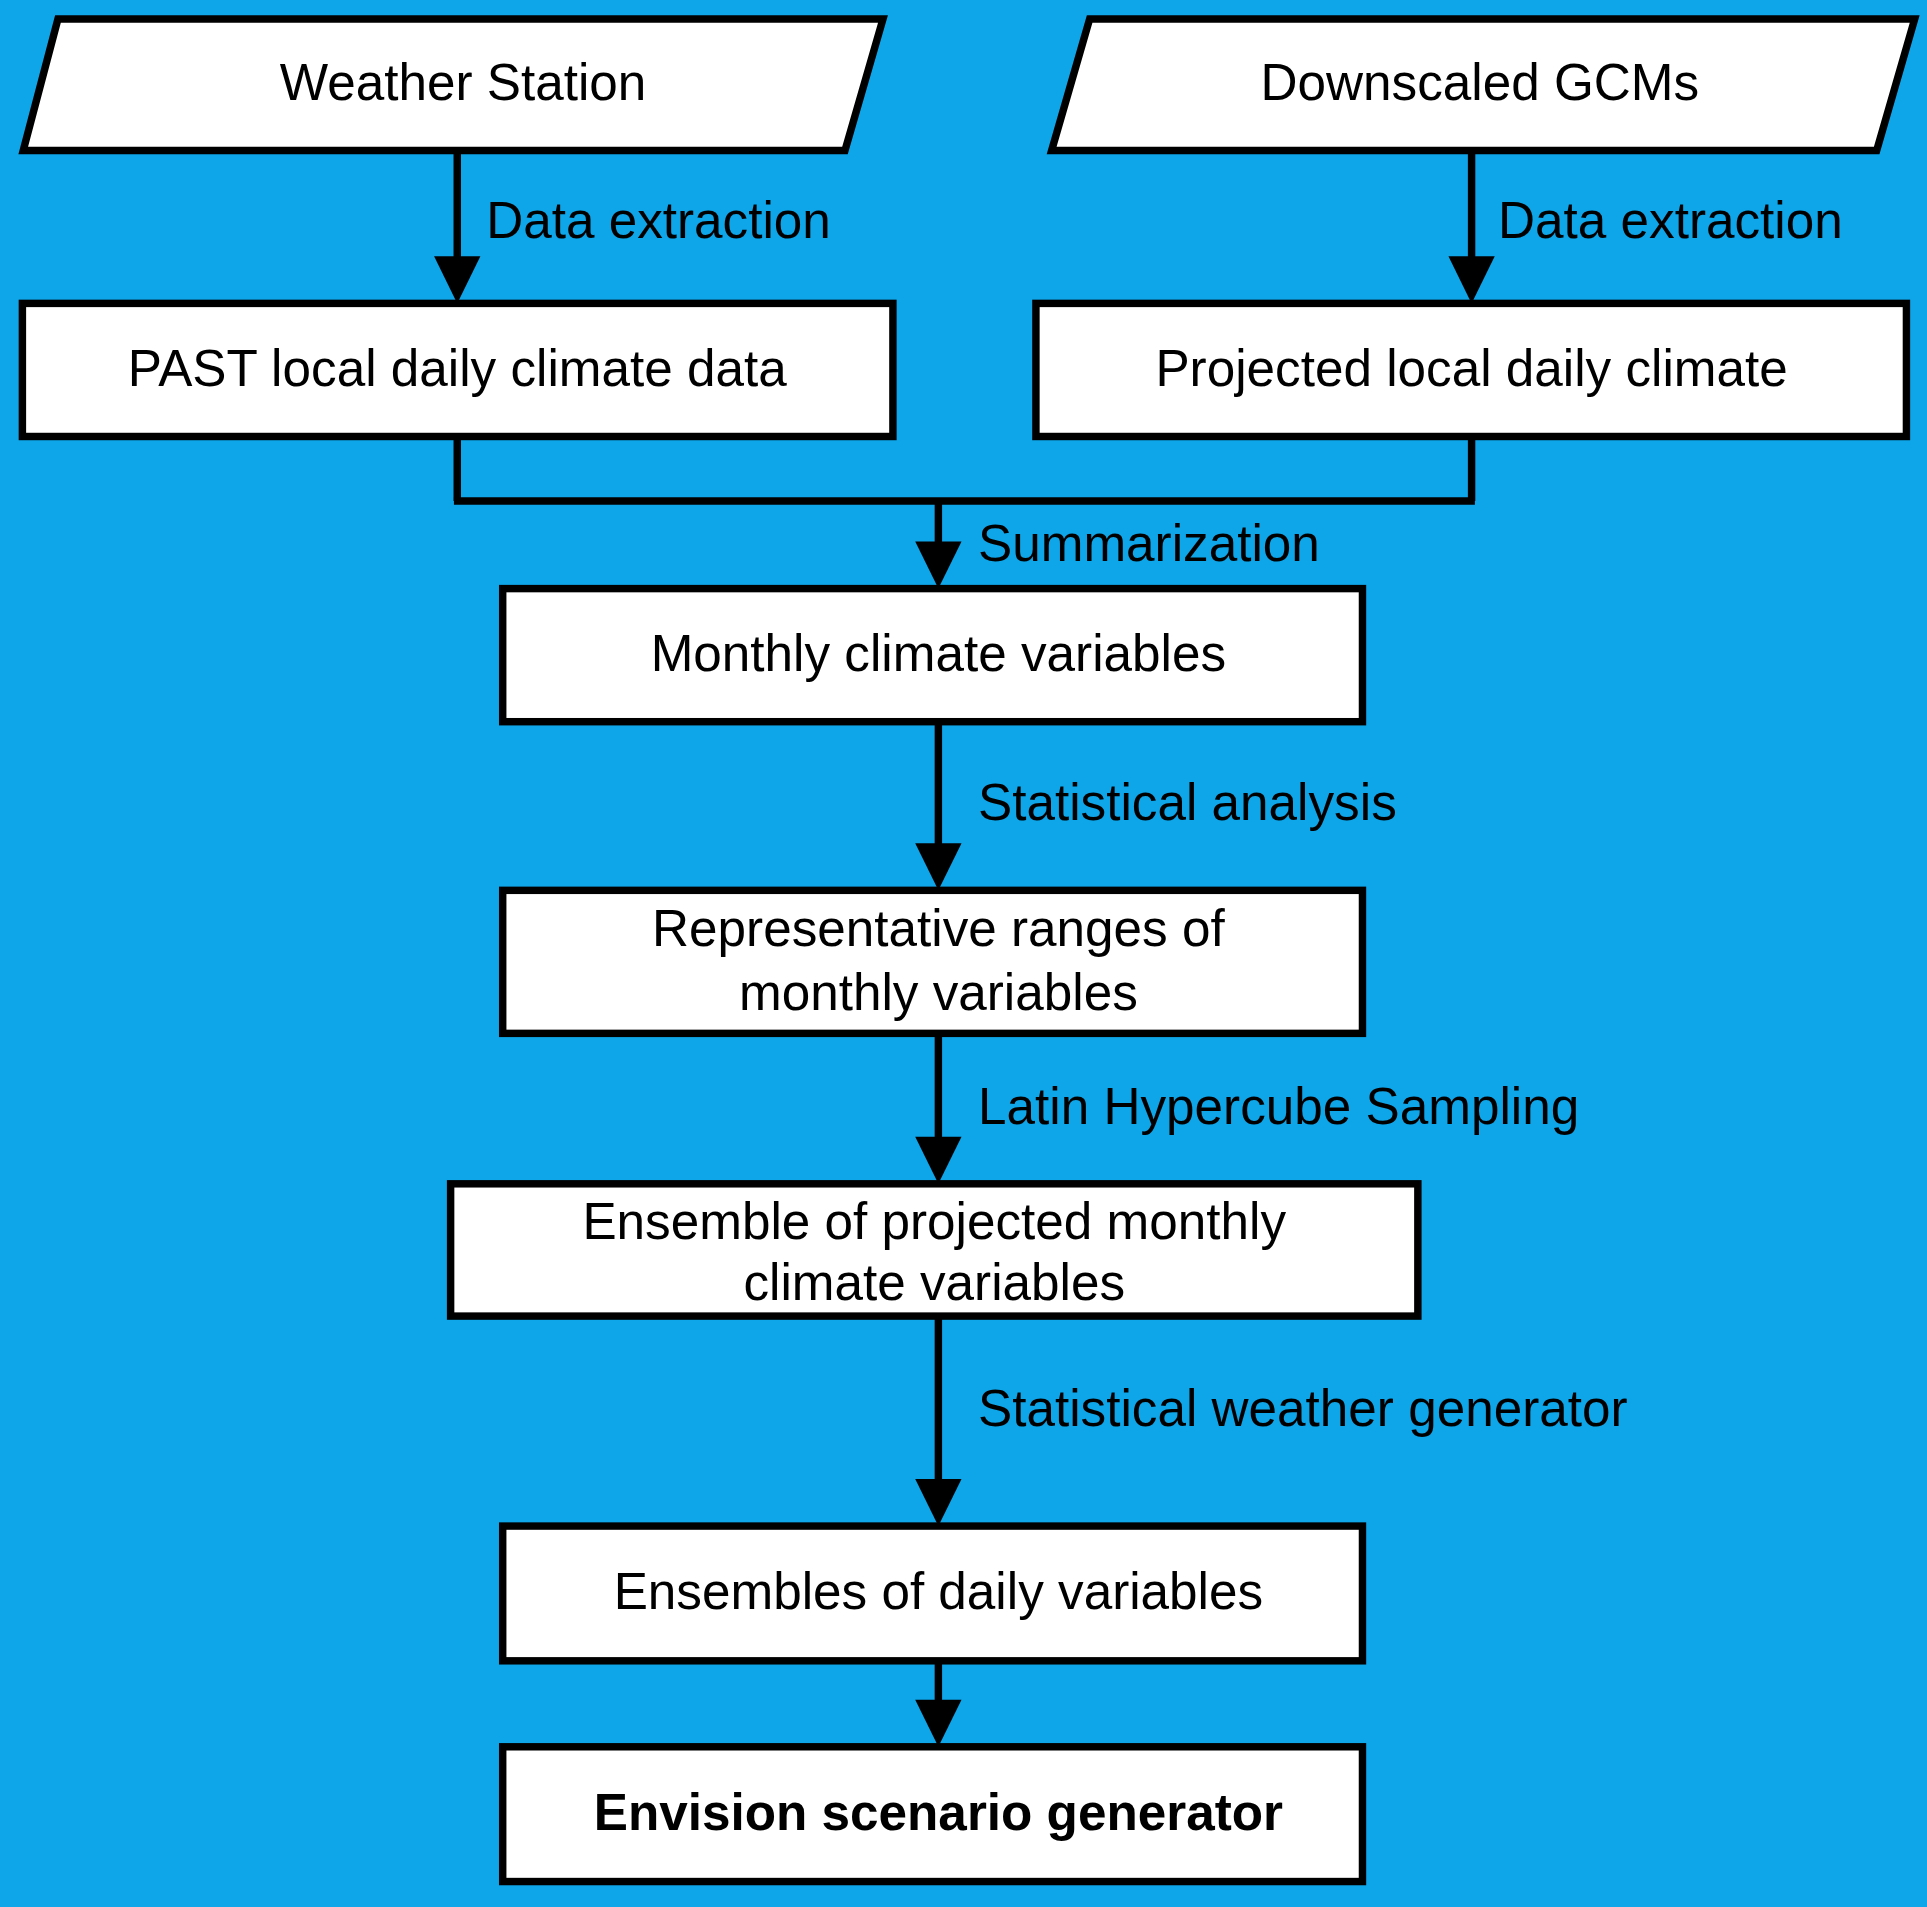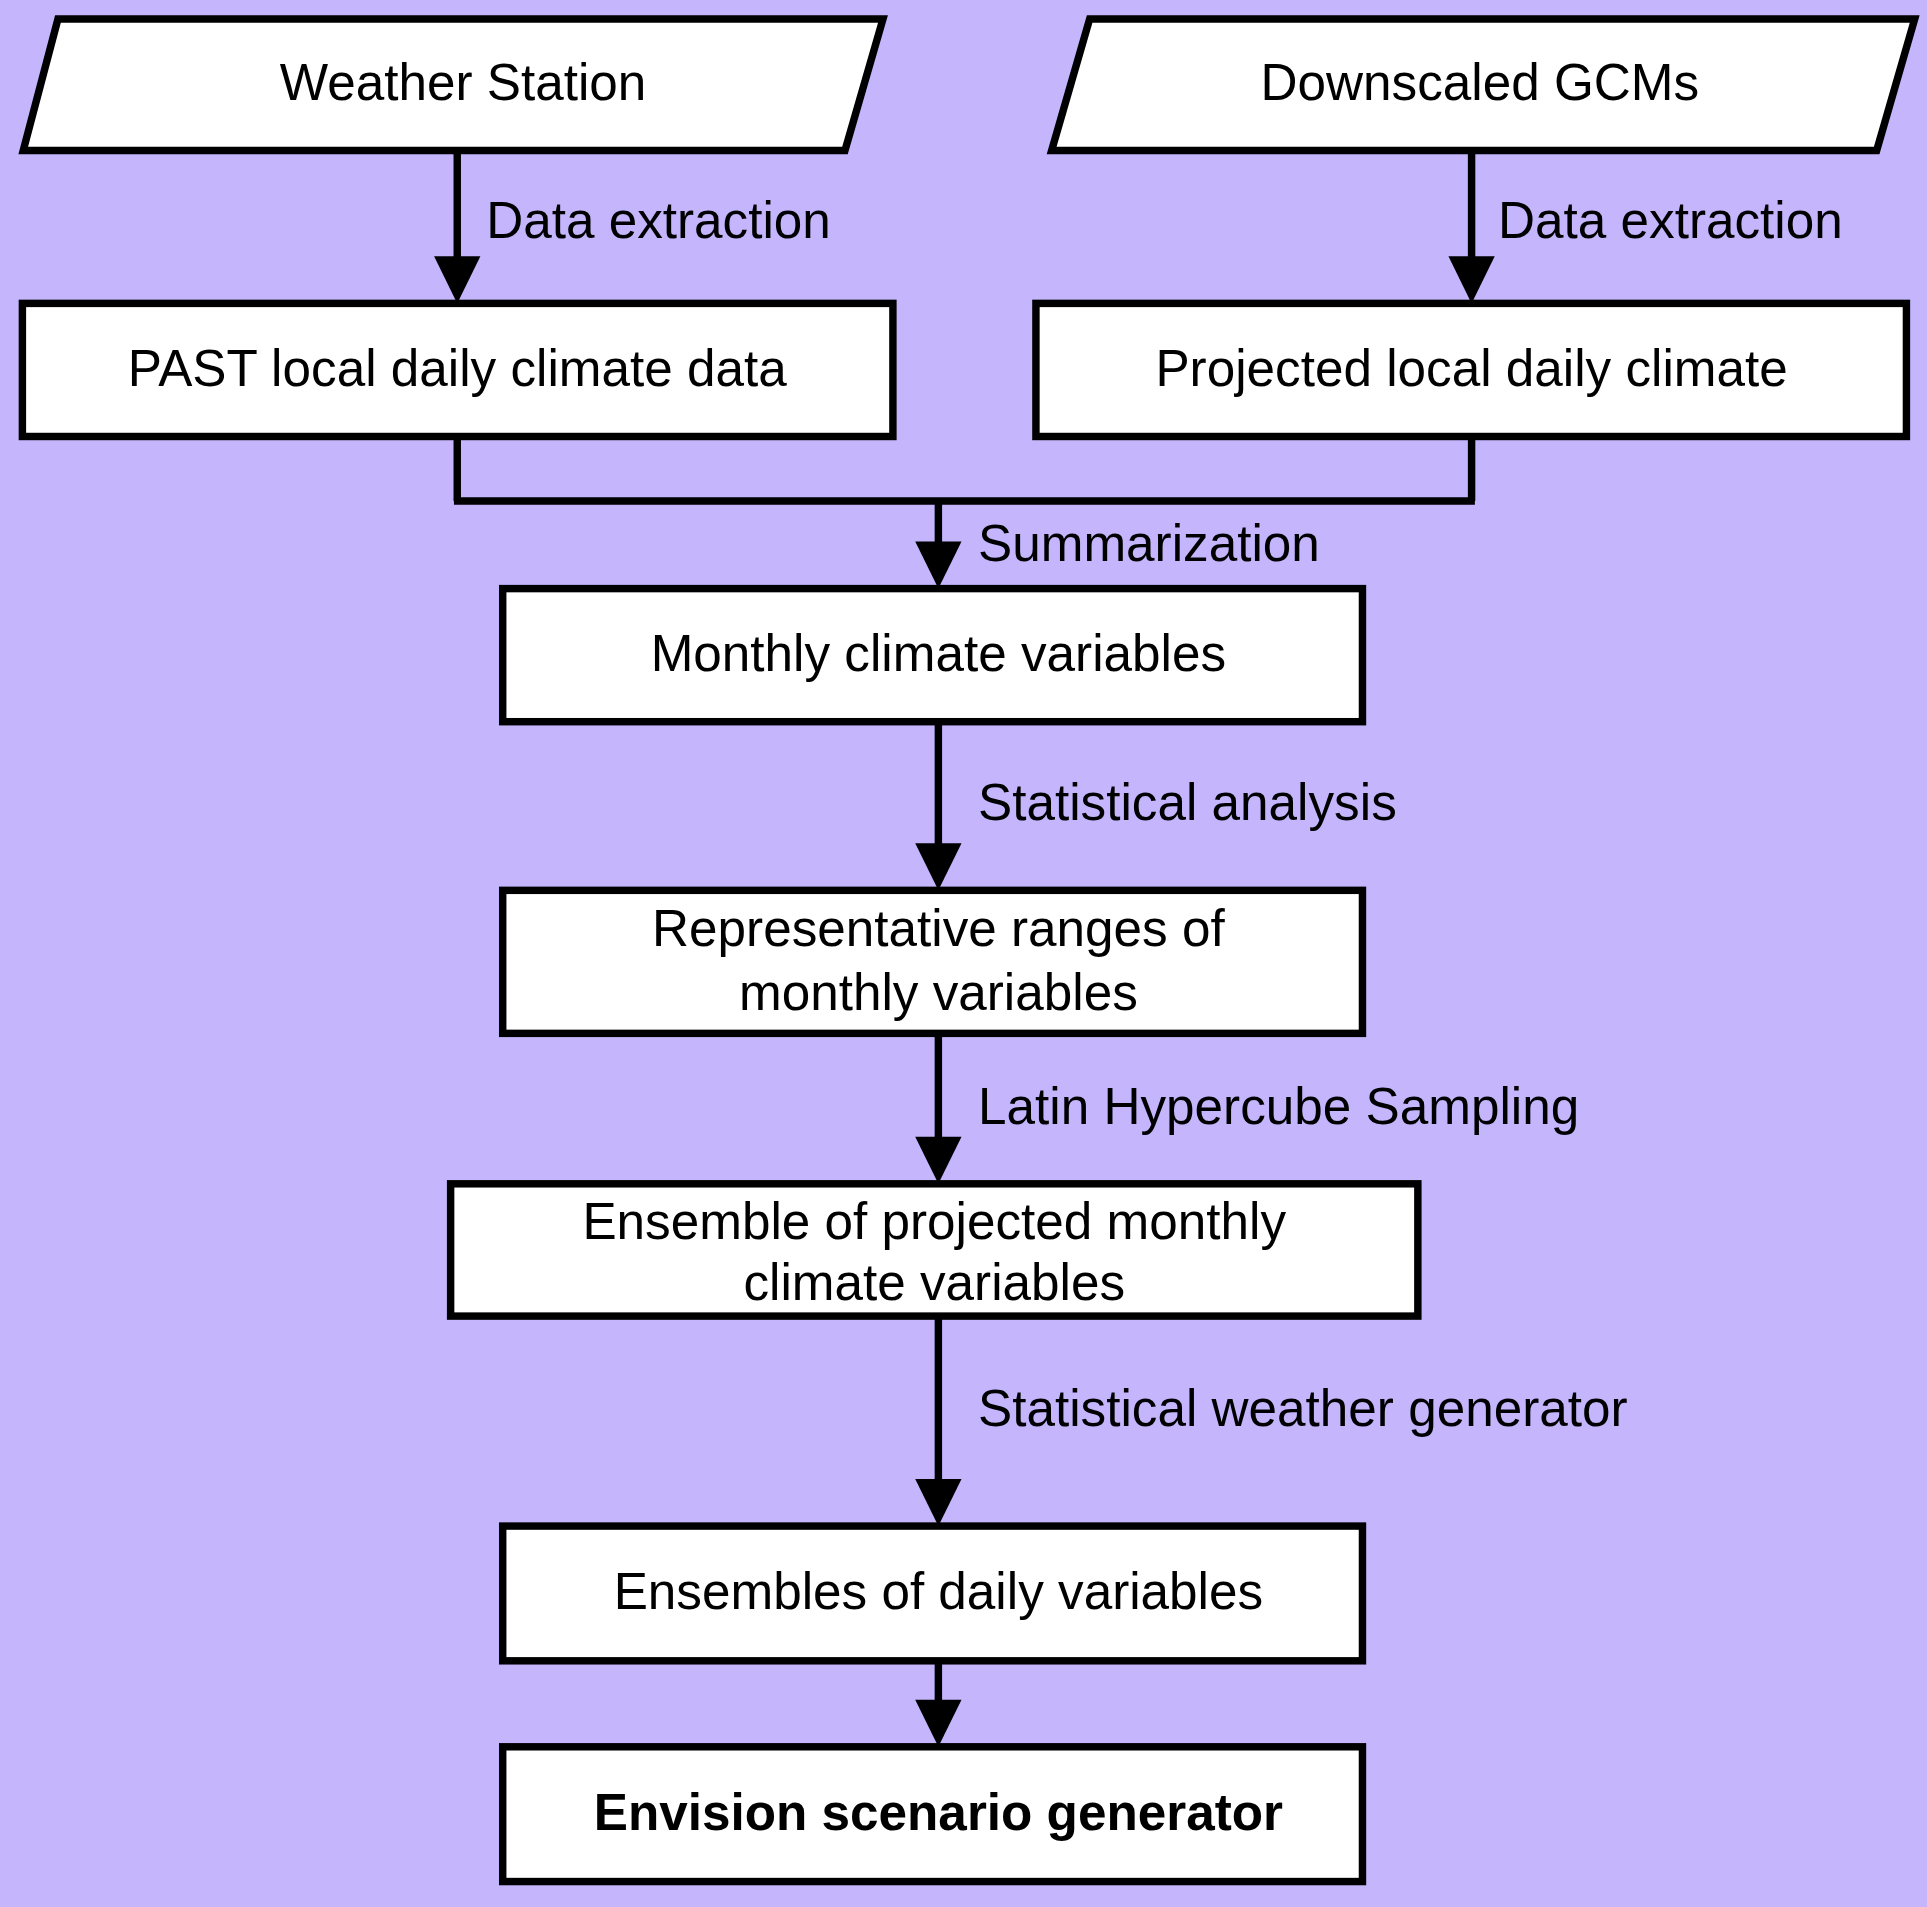--- a/index.html
+++ b/index.html
@@ -7,21 +7,21 @@
     padding: 0;
     background: #ffffff;
   }
   body {
     font-family: "Liberation Sans", sans-serif;
   }
   #canvas {
     position: relative;
     width: 1928px;
     height: 1908px;
-    background: #c4b5fd;
+    background: #0ea5e9;
     overflow: hidden;
   }
   svg.flow {
     position: absolute;
     top: 0;
     left: 0;
     width: 1928px;
     height: 1908px;
     display: block;
   }

